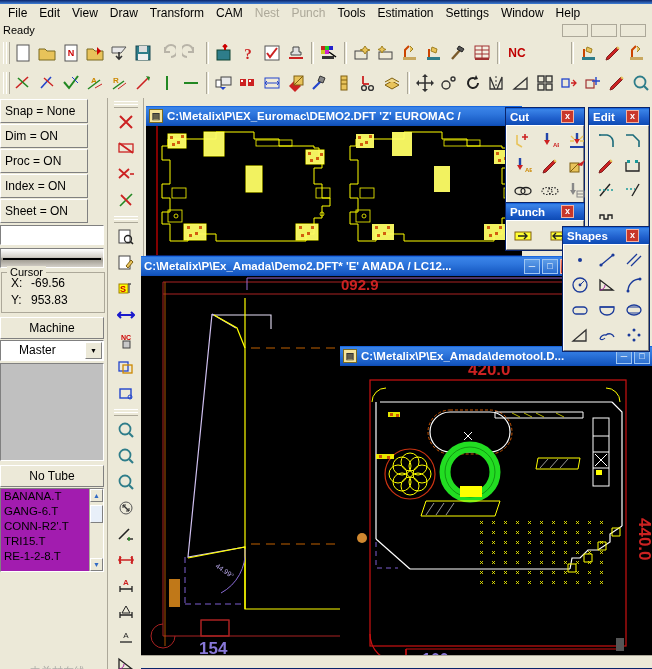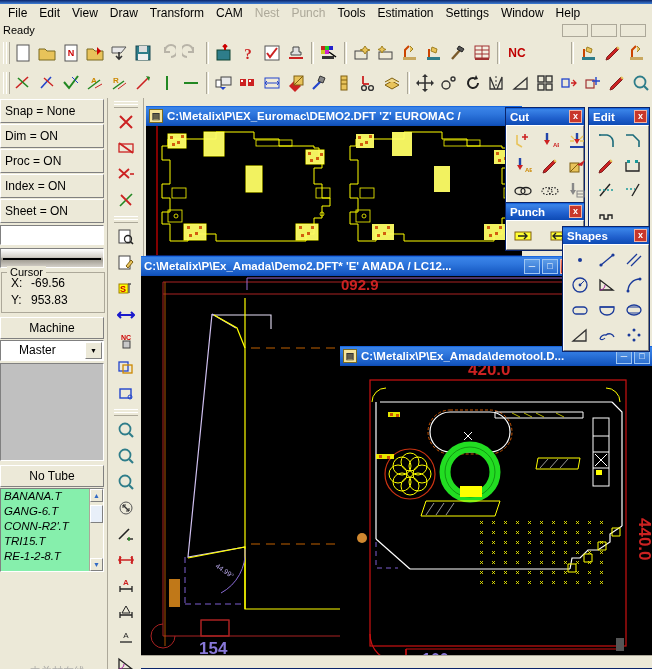--- a/index.html
+++ b/index.html
@@ -61,21 +61,21 @@
   }
   .tsep { width:3px; height:22px; border-left:1px solid #aca899; border-right:1px solid #fff; margin:0 3px; flex:none;}
   .nc-text { font-size:12px; font-weight:bold; color:#c00000; font-family:"Liberation Sans",sans-serif; }
 
   
   .leftpanel {
     position:absolute; left:0; top:98px; width:108px; height:571px;
     background:#ece9d8; border-right:1px solid #aca899;
   }
   .lp-btn {
-    margin:1px 2px 0 0; height:24px; width:104px;
+    margin:1px 2px 0 0; height:24px; width:88px;
     background:#ece9d8;
     border:1px solid; border-color:#fff #808080 #808080 #fff;
     font-size:12px; line-height:22px; padding-left:4px; white-space:nowrap;
     overflow:hidden;
   }
   .lp-white {
     margin:2px 2px 1px 0; height:20px; width:104px; background:#fff;
     border:1px solid; border-color:#808080 #fff #fff #808080;
   }
   .lp-slider {
@@ -115,23 +115,23 @@
     position:absolute; right:1px; top:1px; width:17px; height:17px;
     background:#ece9d8; border:1px solid; border-color:#fff #808080 #808080 #fff;
     display:flex; align-items:center; justify-content:center;
   }
   .lp-canvas {
     margin:2px 2px 2px 0; width:104px; height:98px;
     background:#c0c0c0;
     border:1px solid; border-color:#808080 #fff #fff #808080;
   }
   .lp-list {
-    margin:1px 2px 1px 0; width:104px; height:84px; background:#86efac;
+    margin:1px 2px 1px 0; width:104px; height:84px; background:#a21caf;
     border:1px solid; border-color:#808080 #fff #fff #808080;
-    position:relative; overflow:hidden; font-size:11.5px;font-style:italic;
+    position:relative; overflow:hidden; font-size:11.5px;
   }
   .lp-list .li { padding:0 3px; line-height:15px; white-space:nowrap;}
   .lp-scroll {
     position:absolute; right:0; top:0; width:14px; height:100%;
     background:#ece9d8; border-left:1px solid #aca899;
   }
   .sc-btn {
     width:13px; height:13px; background:#ece9d8;
     border:1px solid; border-color:#fff #808080 #808080 #fff;
     display:flex; align-items:center; justify-content:center; font-size:7px;
@@ -187,21 +187,21 @@
 
   
   .dimtxt { position:absolute; font-family:"Liberation Sans",sans-serif; font-weight:bold; }
 
   
   .palette { position:absolute; background:#0a246a; border:1px solid #0a246a; }
   .pal-title {
     height:17px;
     background:linear-gradient(to bottom,#0a59d9 0%,#3a84e8 10%,#2060cd 60%,#0d4ab4 100%);
     display:flex; align-items:center; justify-content:space-between;
-    color:#fff; font-size:11.5px; font-weight:bold; padding-left:4px; padding-right:2px;
+    color:#fff; font-size:11.5px; font-weight:bold; padding-left:4px; padding-right:10px;
   }
   .pal-close {
     width:13px; height:13px; background:#c8372a; border:1px solid #f2b2a2;
     color:#fff; font-size:9px; display:flex; align-items:center; justify-content:center;
     line-height:1; font-weight:bold;
   }
   .pal-body {
     background:#ece9d8; padding:3px;
     display:grid; gap:1px;
     border:1px solid; border-color:#fff #808080 #808080 #fff;

